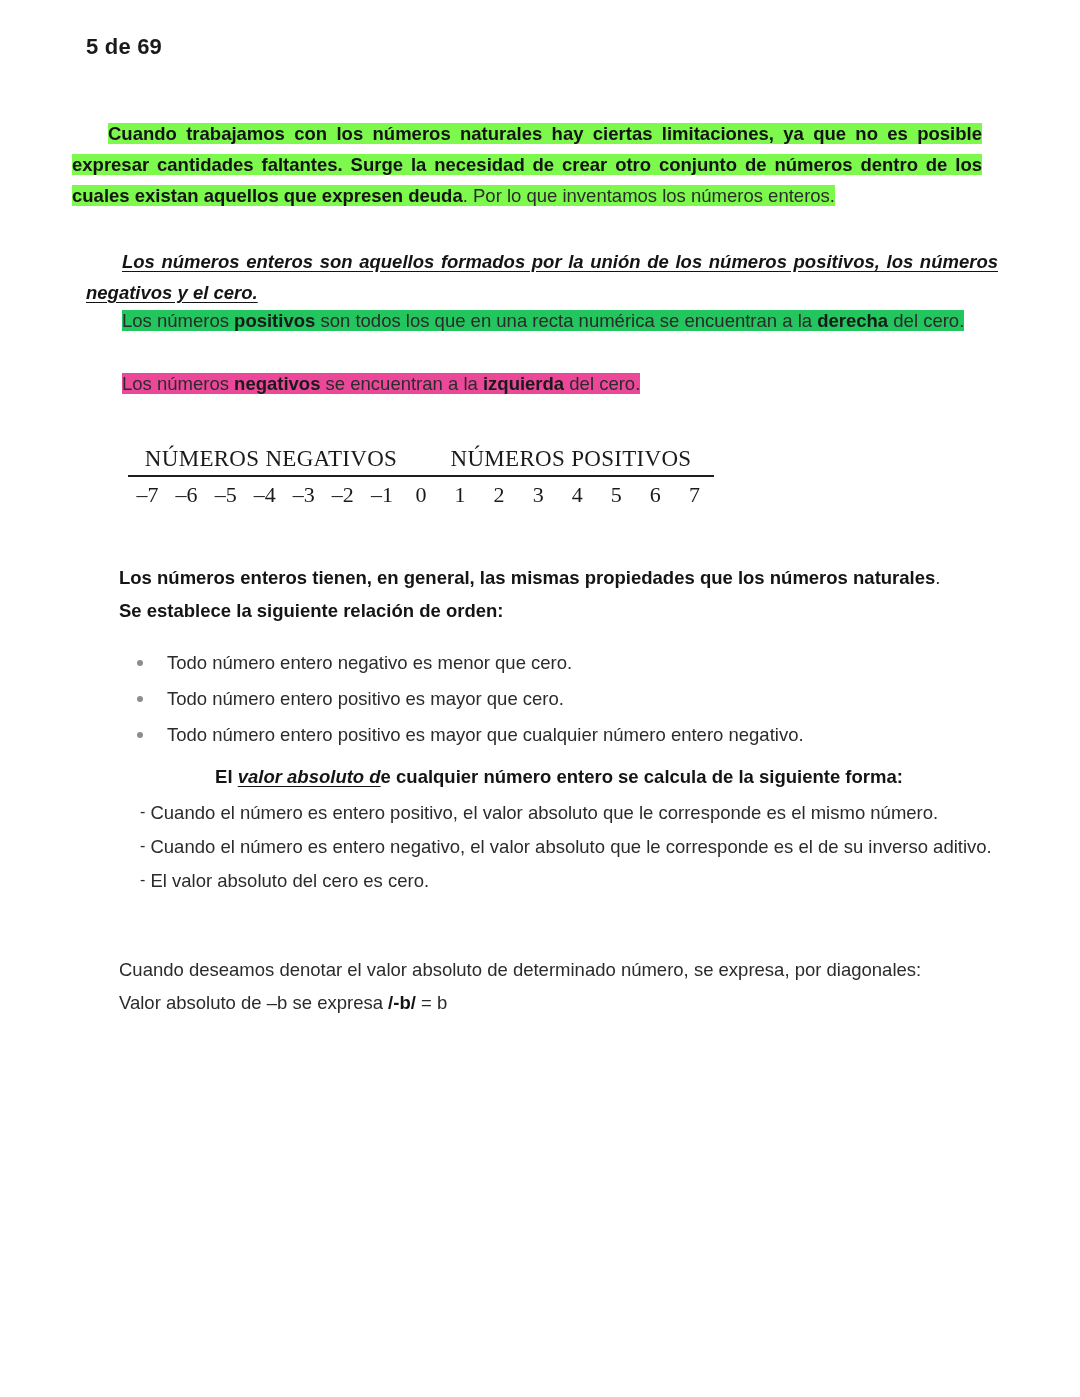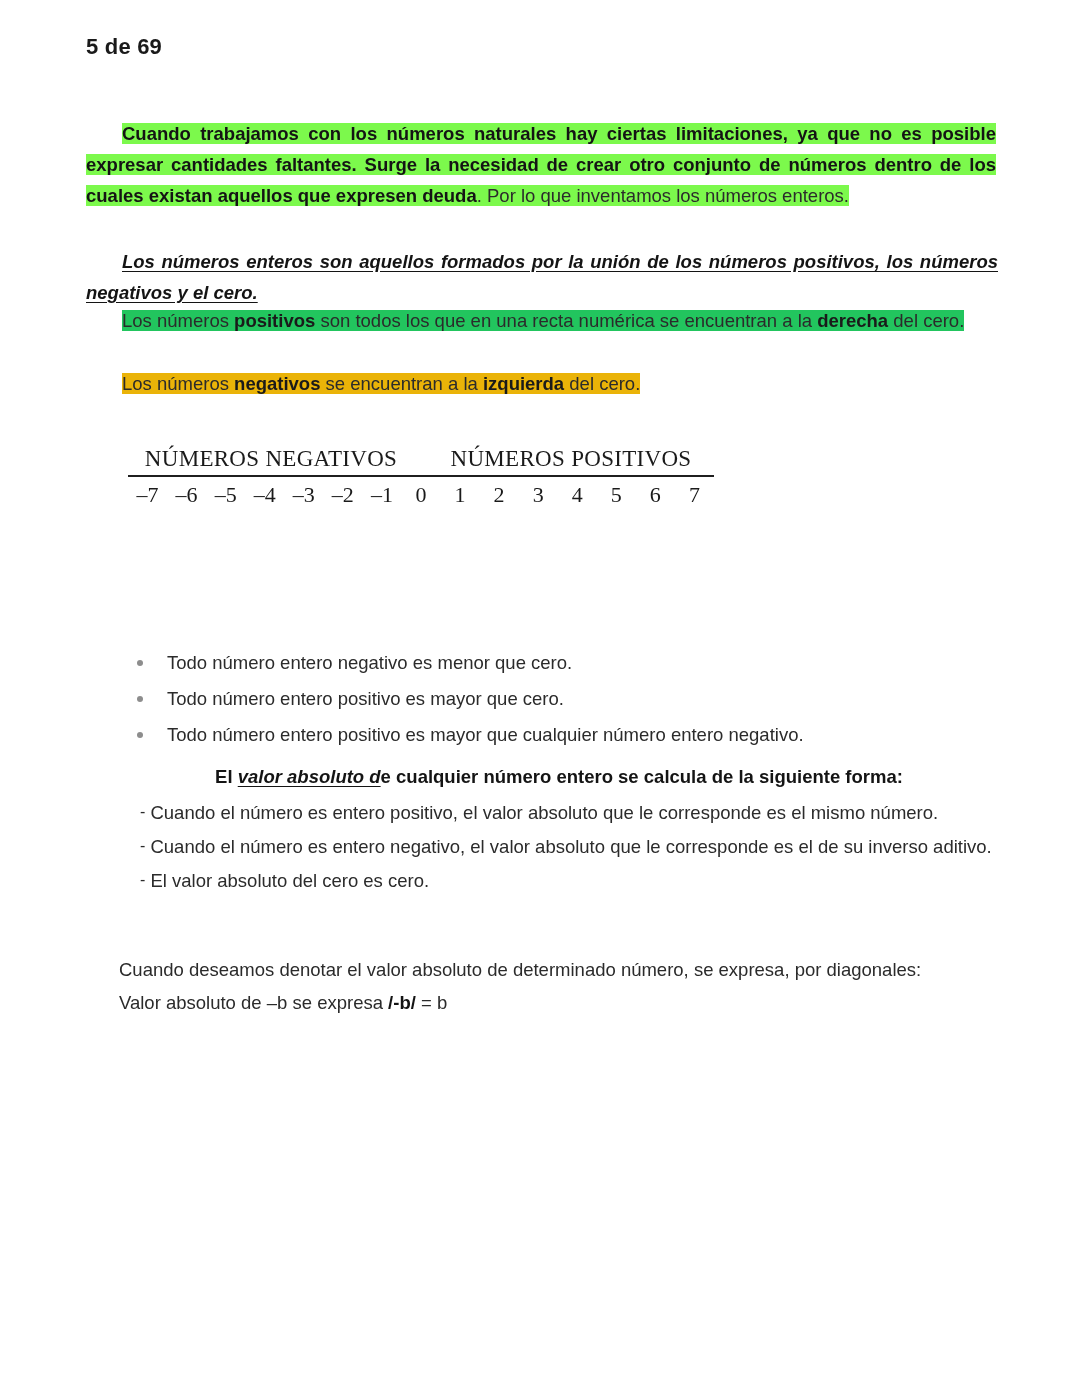--- a/index.html
+++ b/index.html
@@ -46,21 +46,21 @@
 
   
   .hl-green  { background-color: #7cf94c; }
   .hl-pink   { background-color: #f79d97; }
   .hl-cyan   { background-color: #5eeed6; }
 
   b, strong { font-weight: 700; color: #1a1a1a; }
 
   
   #intro-paragraph {
-    left: 86px;
+    left: 72px;
     top: 118px;
     width: 910px;
     font-size: 18.5px;
     line-height: 31px;
     text-align: justify;
     text-indent: 36px;
   }
   #intro-paragraph .bold-run { font-weight: 700; color: #141414; }
 
   
@@ -240,21 +240,21 @@
     <span class="ln hl-green" style="background-color: rgb(124, 249, 76);"><span class="bold-run">Cuando trabajamos con los números naturales hay ciertas limitaciones, ya que no es posible expresar cantidades faltantes. Surge la necesidad de crear otro conjunto de números dentro de los cuales existan aquellos que expresen deuda</span><span>. Por lo que inventamos los números enteros.</span></span>
   </div>
 
   <div class="block" id="definition-paragraph">Los números enteros son aquellos formados por la unión de los números positivos, los números negativos y el cero.</div>
 
   <div class="block" id="positives-paragraph">
     <span class="ln hl-pink" style="background-color: #22c55e;"><span>Los números </span><b>positivos</b><span> son todos los que en una recta numérica se encuentran a la </span><b>derecha</b><span> del cero.</span></span>
   </div>
 
   <div class="block" id="negatives-paragraph">
-    <span class="ln hl-cyan" style="background-color: #eab308;"><span>Los números </span><b>negativos</b><span> se encuentran a la </span><b>izquierda</b><span> del cero.</span></span>
+    <span class="ln hl-cyan" style="background-color: #ec4899;"><span>Los números </span><b>negativos</b><span> se encuentran a la </span><b>izquierda</b><span> del cero.</span></span>
   </div>
 
   <div id="number-line-figure">
     <div class="nl-headings">
       <div class="nl-heading-neg">NÚMEROS NEGATIVOS</div>
       <div class="nl-heading-pos">NÚMEROS POSITIVOS</div>
     </div>
     <div class="nl-rule"></div>
     <div class="nl-ticks" id="number-line-ticks">
         <div class="nl-tick">–7</div>
@@ -268,20 +268,24 @@
         <div class="nl-tick">1</div>
         <div class="nl-tick">2</div>
         <div class="nl-tick">3</div>
         <div class="nl-tick">4</div>
         <div class="nl-tick">5</div>
         <div class="nl-tick">6</div>
         <div class="nl-tick">7</div>
       </div>
   </div>
 
+  <div class="block" id="properties-paragraph">
+    <span>Los números enteros tienen, en general, las mismas propiedades que los números naturales</span><span class="tail">.</span><br>
+    <span>Se establece la siguiente relación de orden:</span>
+  </div>
 
   <ul id="order-list">
       <li><span class="bullet-dot"></span><span>Todo número entero negativo es menor que cero.</span></li>
       <li><span class="bullet-dot"></span><span>Todo número entero positivo es mayor que cero.</span></li>
       <li><span class="bullet-dot"></span><span>Todo número entero positivo es mayor que cualquier número entero negativo.</span></li>
     </ul>
 
   <div class="block" id="absolute-heading">
     <span>El </span><span class="underline-italic">valor absoluto d</span><span>e cualquier número entero se calcula de la siguiente forma:</span>
   </div>

